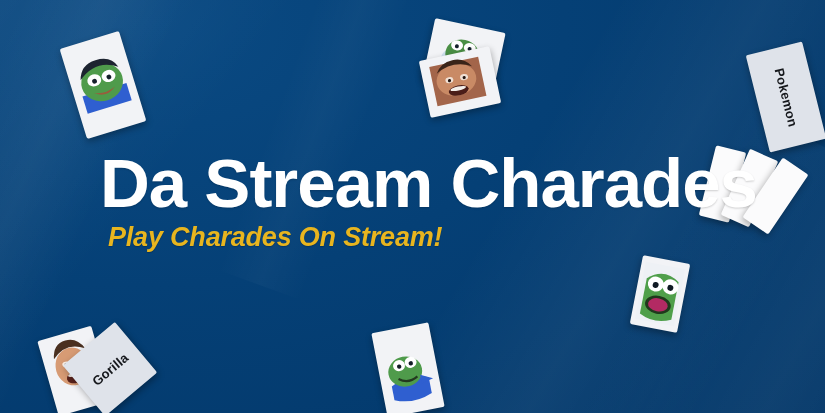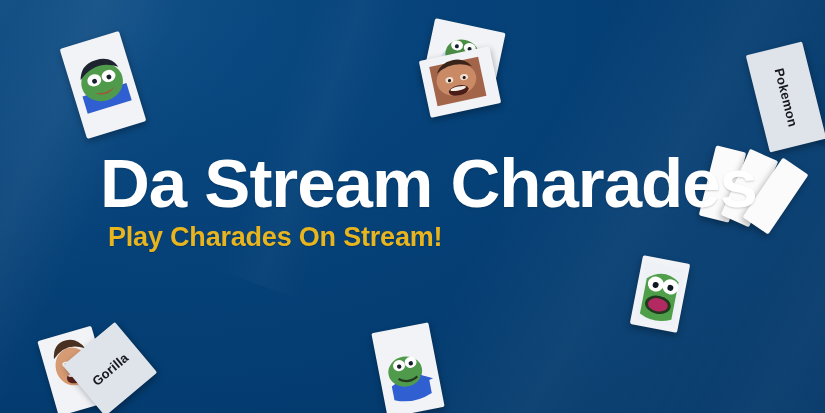--- a/index.html
+++ b/index.html
@@ -31,20 +31,21 @@
     letter-spacing:-1px;margin:0;white-space:nowrap;
     font-family:"Liberation Sans","DejaVu Sans",sans-serif;
     text-shadow:0 1px 2px rgba(0,0,0,.18);
     text-align:center;
   }
   #sub-title{
     margin:4px 0 4px 8px;font-size:27px;font-weight:bold;color:#e8b51f;
     letter-spacing:-.2px;white-space:nowrap;
     font-family:"Liberation Sans","DejaVu Sans",sans-serif;
     text-shadow:0 1px 1px rgba(0,0,0,.2);
+    font-style:italic;
   }
 
   
   .card{
     position:absolute;background:#f2f3f6;border-radius:2px;
     box-shadow:0 3px 7px rgba(0,0,0,.33);
     display:flex;align-items:center;justify-content:center;overflow:hidden;
   }
   .card.blank{background:#fbfbfc;}
   .card.shade{background:#dfe3ea;}

